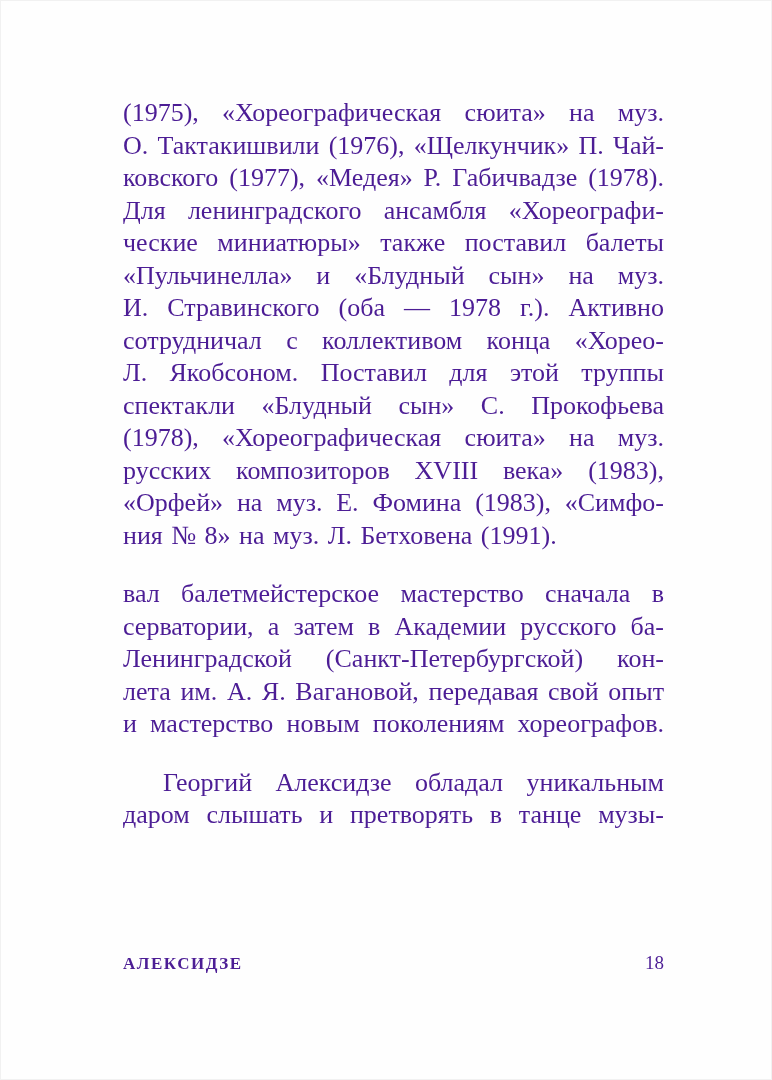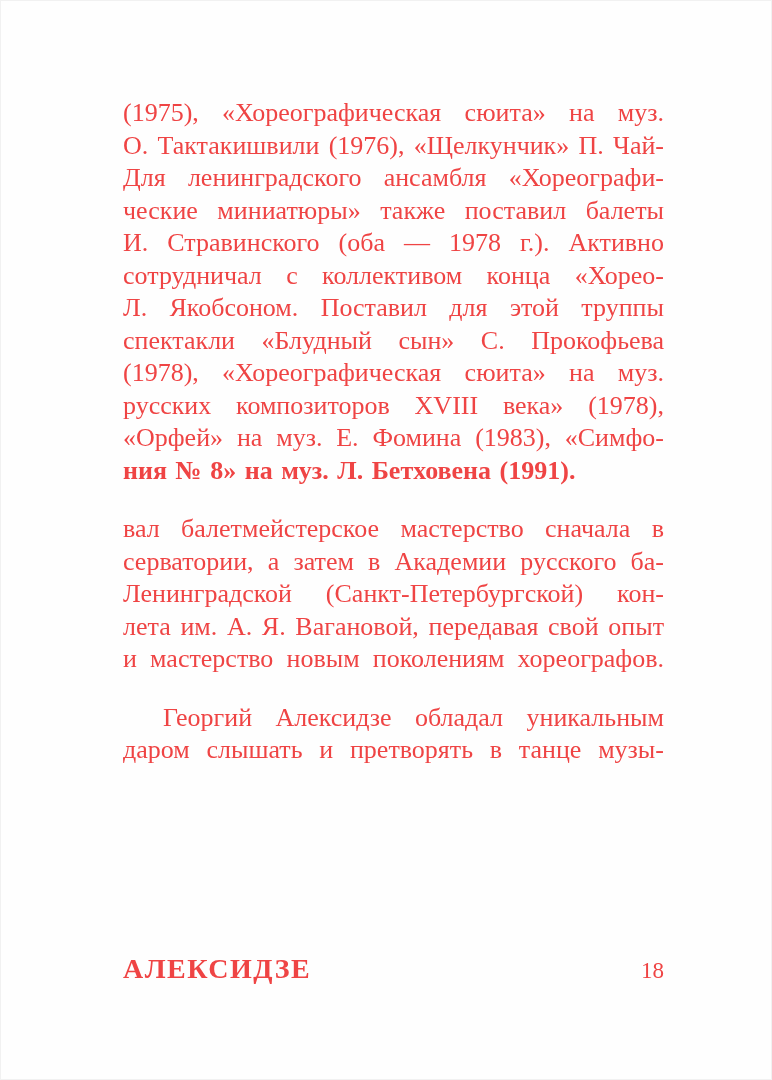--- a/index.html
+++ b/index.html
@@ -7,21 +7,21 @@
     padding: 0;
   }
   .page {
     position: relative;
     width: 772px;
     height: 1080px;
     background: #fefefe;
     box-sizing: border-box;
     border: 1px solid #f1f1f1;
     font-family: "Liberation Serif", "DejaVu Serif", serif;
-    color: #ef4444;
+    color: #4c1d95;
     overflow: hidden;
   }
   .text-block {
     position: absolute;
     left: 122px;
     top: 96px;
     width: 541px;
     font-size: 26px;
     line-height: 32.5px;
   }
@@ -32,64 +32,65 @@
   .line {
     text-align: justify;
     text-align-last: justify;
     -moz-text-align-last: justify;
     white-space: normal;
   }
   .line.flush-left {
     text-align-last: left;
     -moz-text-align-last: left;
     word-spacing: 2px;
-    font-weight: bold;
   }
   .line.indent {
     text-indent: 40px;
   }
   .footer {
     position: absolute;
     left: 122px;
     top: 951px;
     width: 541px;
     display: flex;
     justify-content: space-between;
     align-items: baseline;
   }
   .running-title {
     font-weight: bold;
-    font-size: 28px;
+    font-size: 17px;
     letter-spacing: 1.5px;
     line-height: 1.2;
   }
   .page-number {
-    font-size: 23px;
+    font-size: 19px;
     line-height: 1.2;
   }
 </style>
 </head>
 <body>
 
 <div class="page">
 
   <main class="text-block">
 
     <p class="para">
       </p>
       <div class="line">(1975), «Хореографическая сюита» на муз.</div>
       <div class="line">О. Тактакишвили (1976), «Щелкунчик» П. Чай-</div>
+      <div class="line">ковского (1977), «Медея» Р. Габичвадзе (1978).</div>
       <div class="line">Для ленинградского ансамбля «Хореографи-</div>
       <div class="line">ческие миниатюры» также поставил балеты</div>
+      <div class="line">«Пульчинелла» и «Блудный сын» на муз.</div>
       <div class="line">И. Стравинского (оба — 1978 г.). Активно</div>
       <div class="line">сотрудничал с коллективом конца «Хорео-</div>
       <div class="line">Л. Якобсоном. Поставил для этой труппы</div>
       <div class="line">спектакли «Блудный сын» С. Прокофьева</div>
       <div class="line">(1978), «Хореографическая сюита» на муз.</div>
-      <div class="line">русских композиторов XVIII века» (1978),</div>
+      <div class="line">русских композиторов XVIII века» (1983),</div>
       <div class="line">«Орфей» на муз. Е. Фомина (1983), «Симфо-</div>
       <div class="line flush-left">ния № 8» на муз. Л. Бетховена (1991).</div>
     <p></p>
 
     <p class="para">
       </p>
       <div class="line">вал балетмейстерское мастерство сначала в</div>
       <div class="line">серватории, а затем в Академии русского ба-</div>
       <div class="line">Ленинградской (Санкт-Петербургской) кон-</div>
       <div class="line">лета им. А. Я. Вагановой, передавая свой опыт</div>

